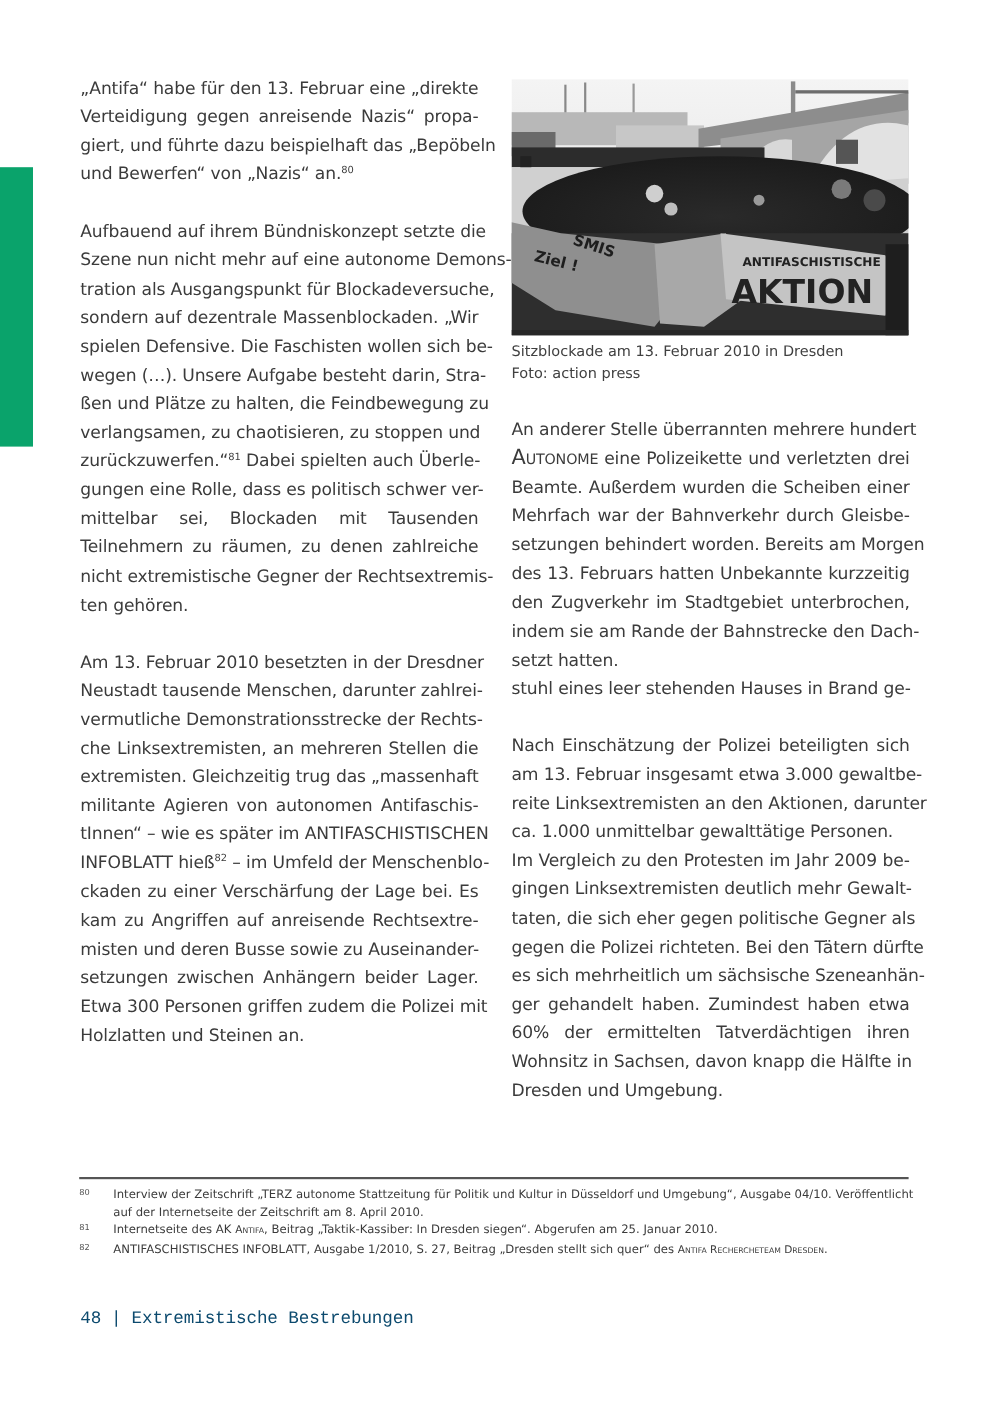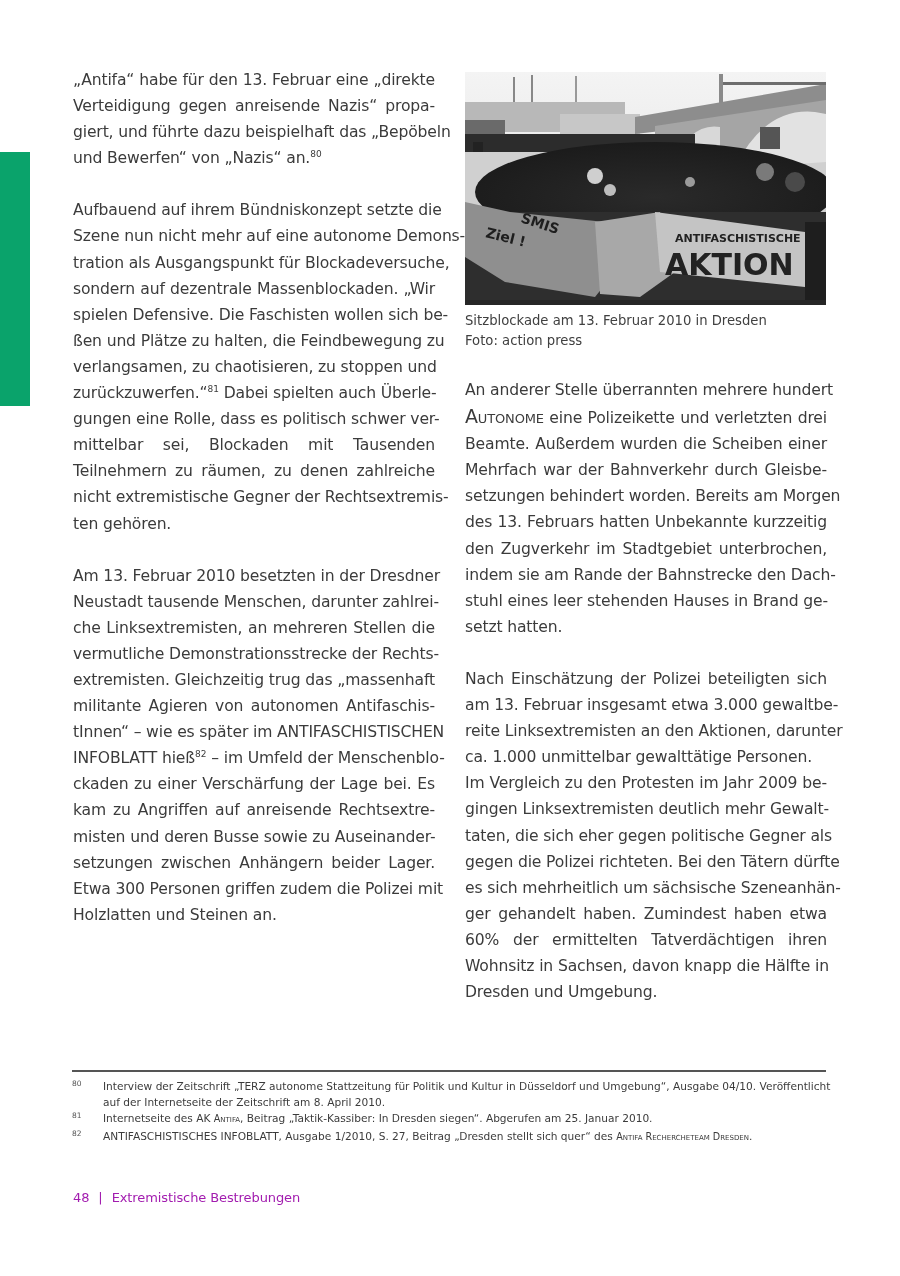--- a/index.html
+++ b/index.html
@@ -17,21 +17,21 @@
     .line.last { text-align-last: left; }
     sup { font-size: 9px; line-height: 0; vertical-align: 6px; letter-spacing: 0; }
     .sc { font-variant: small-caps; font-size: 19px; }
     .photo-wrap { position: absolute; left: 465px; top: 72px; width: 361px; height: 233px; }
     .photo { width: 100%; height: 100%; display: block; }
     .caption { position: absolute; left: 465px; top: 311px; font-size: 13.2px; line-height: 20px; color: #404040; }
     .fn-rule { position: absolute; left: 72px; top: 1070px; width: 754px; height: 1.5px; background: #555; }
     .footnotes { position: absolute; left: 72px; top: 1078px; width: 760px; font-size: 10.6px; line-height: 16.2px; color: #3b3b3b; }
     .fn { position: relative; padding-left: 31px; }
     .fn-num { position: absolute; left: 0; top: -2px; font-size: 7.5px; color: #555; }
-    .footer { position: absolute; left: 73px; top: 1190px; font-size: 13px; color: #a21caf; letter-spacing: -0.1px; }
+    .footer { position: absolute; left: 73px; top: 1190px; font-size: 16px; color: #0c4a6e; letter-spacing: -0.1px; font-family: Liberation Mono, monospace; }
     .footer .sep { margin: 0 9px; }
   </style>
 </head>
 <body>
 
 <div class="side-tab"></div>
 
 <div class="col col-left">
   <p class="para">
     <span class="line">„Antifa“ habe für den 13. Februar eine „direkte</span>
@@ -39,35 +39,36 @@
     <span class="line">giert, und führte dazu beispielhaft das „Bepöbeln</span>
     <span class="line last"><span>und Bewerfen“ von „Nazis“ an.</span><sup>80</sup></span>
   </p>
   <div class="gap"></div>
   <p class="para">
     <span class="line">Aufbauend auf ihrem Bündniskonzept setzte die</span>
     <span class="line">Szene nun nicht mehr auf eine autonome Demons-</span>
     <span class="line">tration als Ausgangspunkt für Blockadeversuche,</span>
     <span class="line">sondern auf dezentrale Massenblockaden. „Wir</span>
     <span class="line">spielen Defensive. Die Faschisten wollen sich be-</span>
+    <span class="line">wegen (…). Unsere Aufgabe besteht darin, Stra-</span>
     <span class="line">ßen und Plätze zu halten, die Feindbewegung zu</span>
     <span class="line">verlangsamen, zu chaotisieren, zu stoppen und</span>
     <span class="line"><span>zurückzuwerfen.“</span><sup>81</sup><span> Dabei spielten auch Überle-</span></span>
     <span class="line">gungen eine Rolle, dass es politisch schwer ver-</span>
     <span class="line">mittelbar sei, Blockaden mit Tausenden</span>
     <span class="line">Teilnehmern zu räumen, zu denen zahlreiche</span>
     <span class="line">nicht extremistische Gegner der Rechtsextremis-</span>
     <span class="line last">ten gehören.</span>
   </p>
   <div class="gap"></div>
   <p class="para">
     <span class="line">Am 13. Februar 2010 besetzten in der Dresdner</span>
     <span class="line">Neustadt tausende Menschen, darunter zahlrei-</span>
+    <span class="line">vermutliche Demonstrationsstrecke der Rechts-</span>
     <span class="line">che Linksextremisten, an mehreren Stellen die</span>
-    <span class="line">vermutliche Demonstrationsstrecke der Rechts-</span>
     <span class="line">extremisten. Gleichzeitig trug das „massenhaft</span>
     <span class="line">militante Agieren von autonomen Antifaschis-</span>
     <span class="line">tInnen“ – wie es später im ANTIFASCHISTISCHEN</span>
     <span class="line"><span>INFOBLATT hieß</span><sup>82</sup><span> – im Umfeld der Menschenblo-</span></span>
     <span class="line">ckaden zu einer Verschärfung der Lage bei. Es</span>
     <span class="line">kam zu Angriffen auf anreisende Rechtsextre-</span>
     <span class="line">misten und deren Busse sowie zu Auseinander-</span>
     <span class="line">setzungen zwischen Anhängern beider Lager.</span>
     <span class="line">Etwa 300 Personen griffen zudem die Polizei mit</span>
     <span class="line last">Holzlatten und Steinen an.</span>
@@ -138,22 +139,22 @@
 <div class="col col-right">
   <p class="para">
     <span class="line">An anderer Stelle überrannten mehrere hundert</span>
     <span class="line"><span class="sc">Autonome</span><span> eine Polizeikette und verletzten drei</span></span>
     <span class="line">Beamte. Außerdem wurden die Scheiben einer</span>
     <span class="line">Mehrfach war der Bahnverkehr durch Gleisbe-</span>
     <span class="line">setzungen behindert worden. Bereits am Morgen</span>
     <span class="line">des 13. Februars hatten Unbekannte kurzzeitig</span>
     <span class="line">den Zugverkehr im Stadtgebiet unterbrochen,</span>
     <span class="line">indem sie am Rande der Bahnstrecke den Dach-</span>
+    <span class="line last">setzt hatten.</span>
     <span class="line">stuhl eines leer stehenden Hauses in Brand ge-</span>
-    <span class="line last">setzt hatten.</span>
   </p>
   <div class="gap"></div>
   <p class="para">
     <span class="line">Nach Einschätzung der Polizei beteiligten sich</span>
     <span class="line">am 13. Februar insgesamt etwa 3.000 gewaltbe-</span>
     <span class="line">reite Linksextremisten an den Aktionen, darunter</span>
     <span class="line last">ca. 1.000 unmittelbar gewalttätige Personen.</span>
     <span class="line">Im Vergleich zu den Protesten im Jahr 2009 be-</span>
     <span class="line">gingen Linksextremisten deutlich mehr Gewalt-</span>
     <span class="line">taten, die sich eher gegen politische Gegner als</span>

